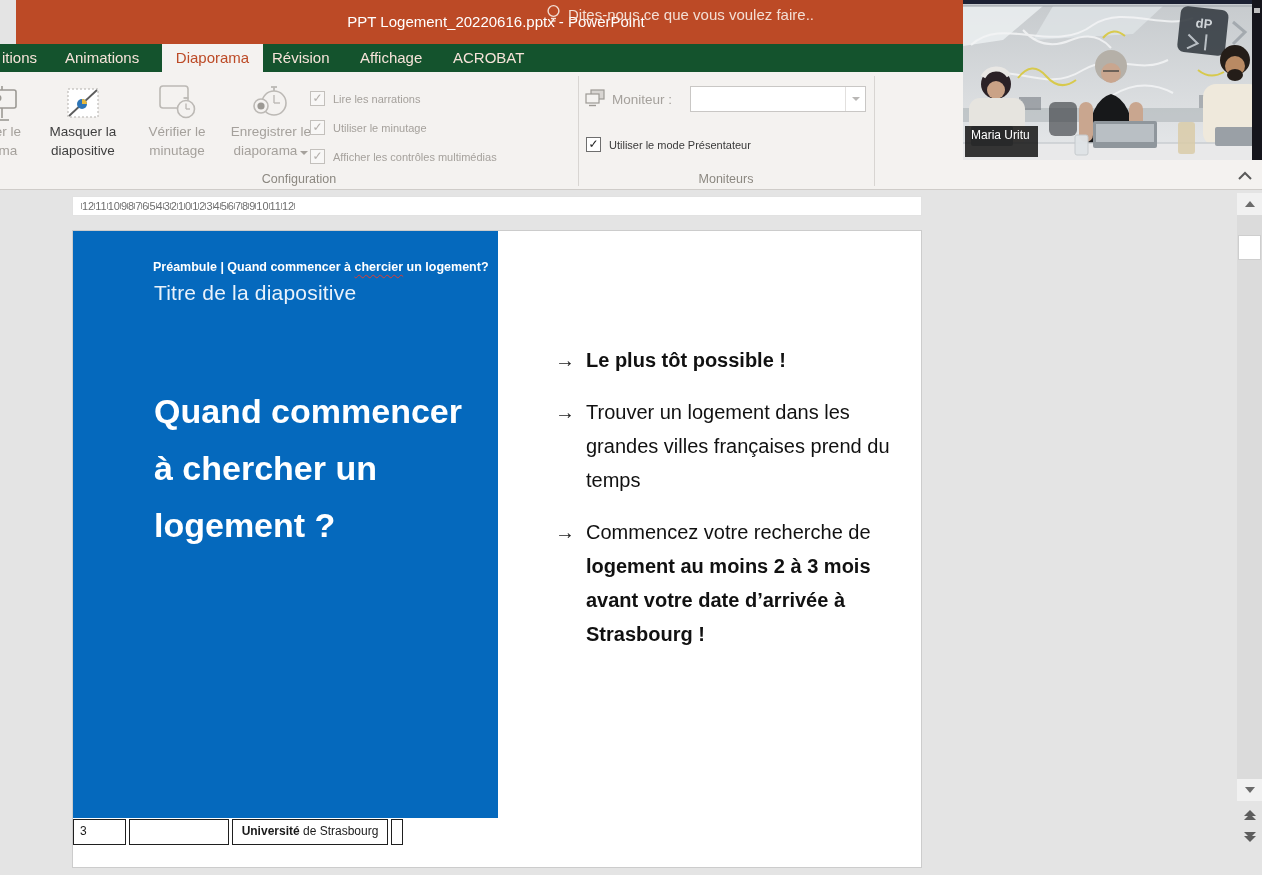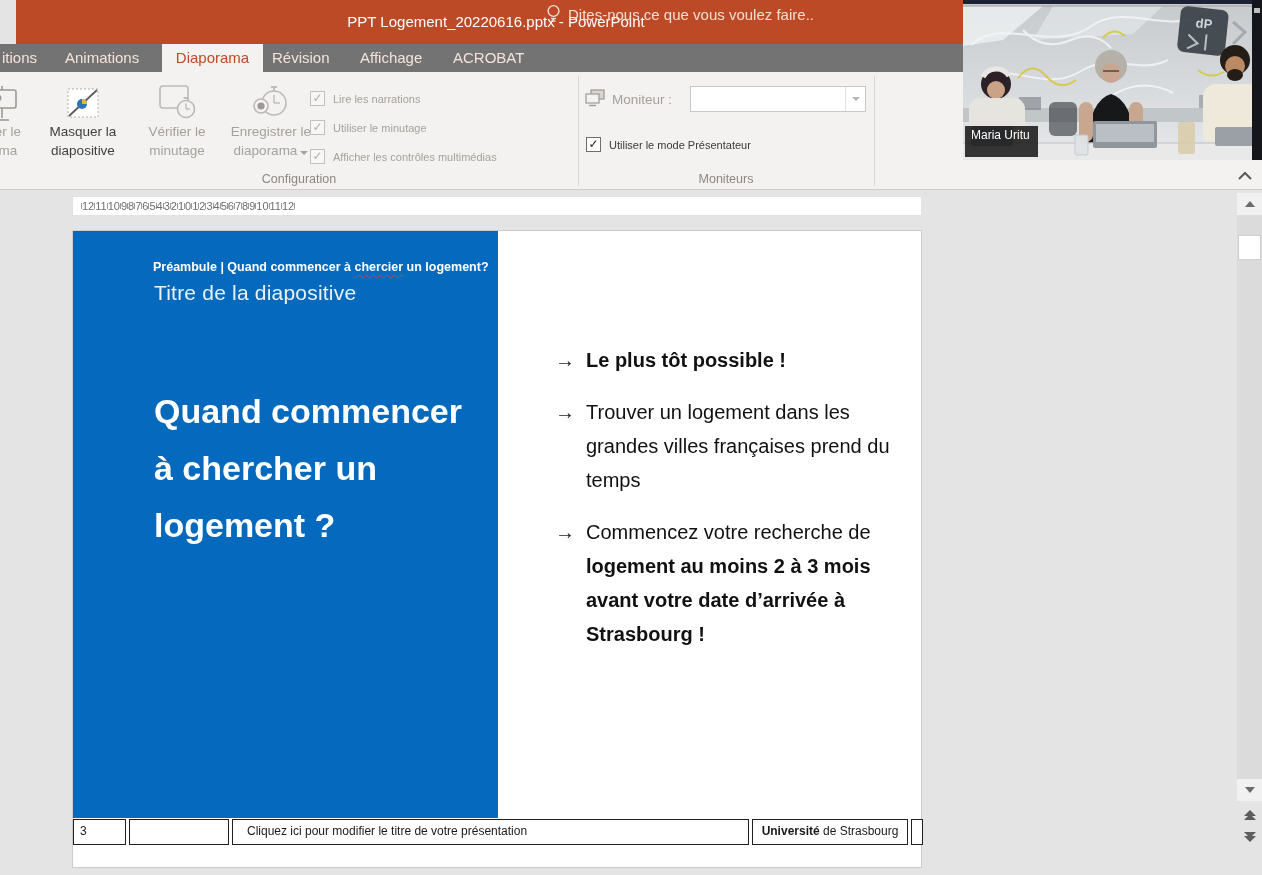--- a/index.html
+++ b/index.html
@@ -5,21 +5,21 @@
   * { margin:0; padding:0; box-sizing:border-box; }
   html,body { width:1262px; height:875px; overflow:hidden;
     font-family:"Liberation Sans", sans-serif; background:#e4e4e4; }
 
   
   #titlebar { position:absolute; left:16px; top:0; width:1023px; height:44px; background:#bc4a26; }
   #titlebar-text { position:absolute; left:0; top:13px; width:960px; text-align:center;
     color:#ffffff; font-size:15px; }
 
   
-  #tabrow { position:absolute; left:0; top:44px; width:1262px; height:28px; background:#737373; }
+  #tabrow { position:absolute; left:0; top:44px; width:1262px; height:28px; background:#14532d; }
   .tab { position:absolute; top:0; height:28px; line-height:28px; color:#f6e3d9;
     font-size:15px; white-space:nowrap; }
   .tab.active { background:#f4f2f0; color:#bc4a26; text-align:center; }
   .tab:nth-child(1){ left:2px; }
   .tab:nth-child(2){ left:65px; }
   .tab:nth-child(3){ left:162px; width:101px; }
   .tab:nth-child(4){ left:272px; }
   .tab:nth-child(5){ left:360px; }
   .tab:nth-child(6){ left:453px; }
   #tellme { position:absolute; left:546px; top:0; height:28px; display:flex; align-items:center;
@@ -332,21 +332,20 @@
       </div>
       <div class="bullet">
         <span class="arrow">→</span>
         <span class="btext"><span>Commencez votre recherche de </span><span class="b">logement au moins 2 à 3 mois avant votre date d’arrivée à Strasbourg !</span></span>
       </div>
     </div>
 
   <div id="slide-footer">
     <div id="fc1" class="fcell">3</div>
     <div id="fc2" class="fcell"></div>
-    <div id="fc3" class="fcell">Cliquez ici pour modifier le titre de votre présentation</div>
     <div id="fc4" class="fcell">
       <b>Université</b><span> de Strasbourg</span>
     </div>
     <div id="fc5" class="fcell"></div>
   </div>
 </div>
 
 <div id="scrollbar">
   <div id="sb-up" class="sbtn">
       <span class="tri-up"></span>

